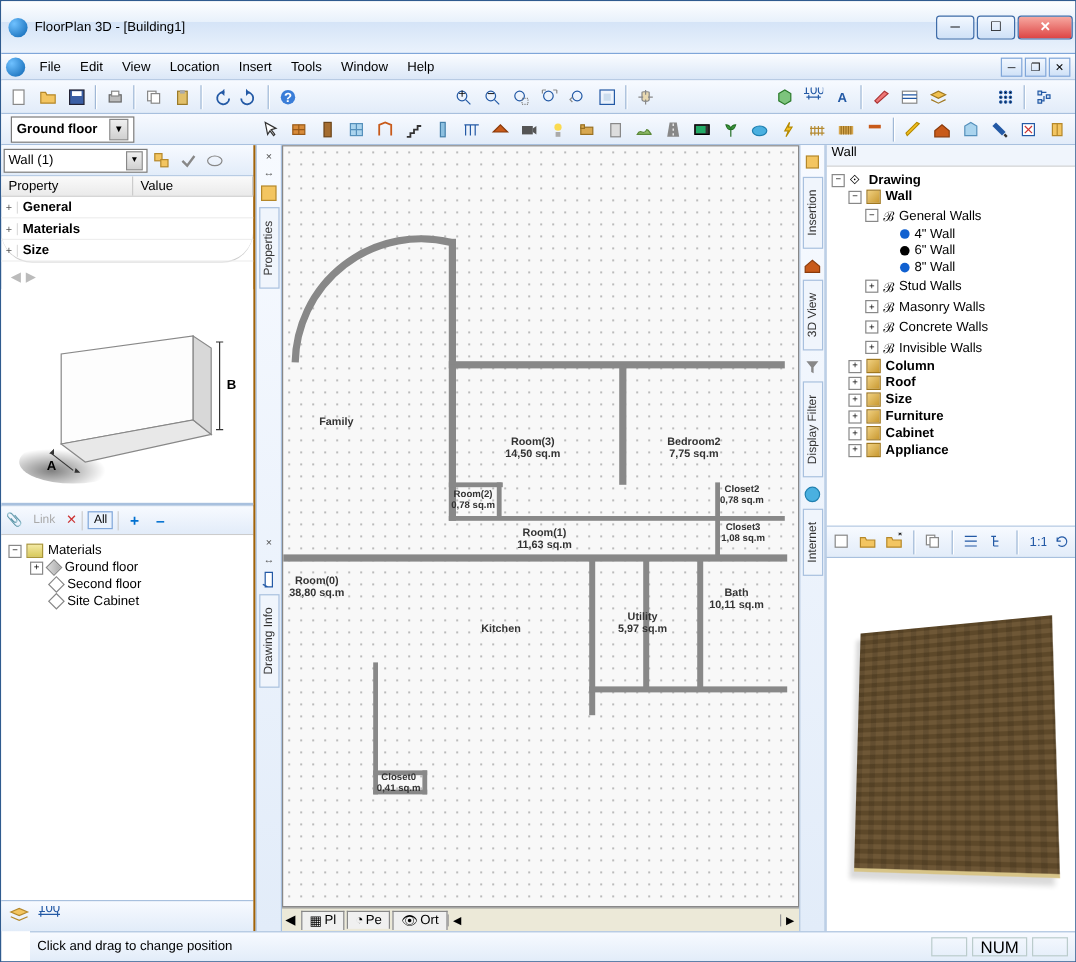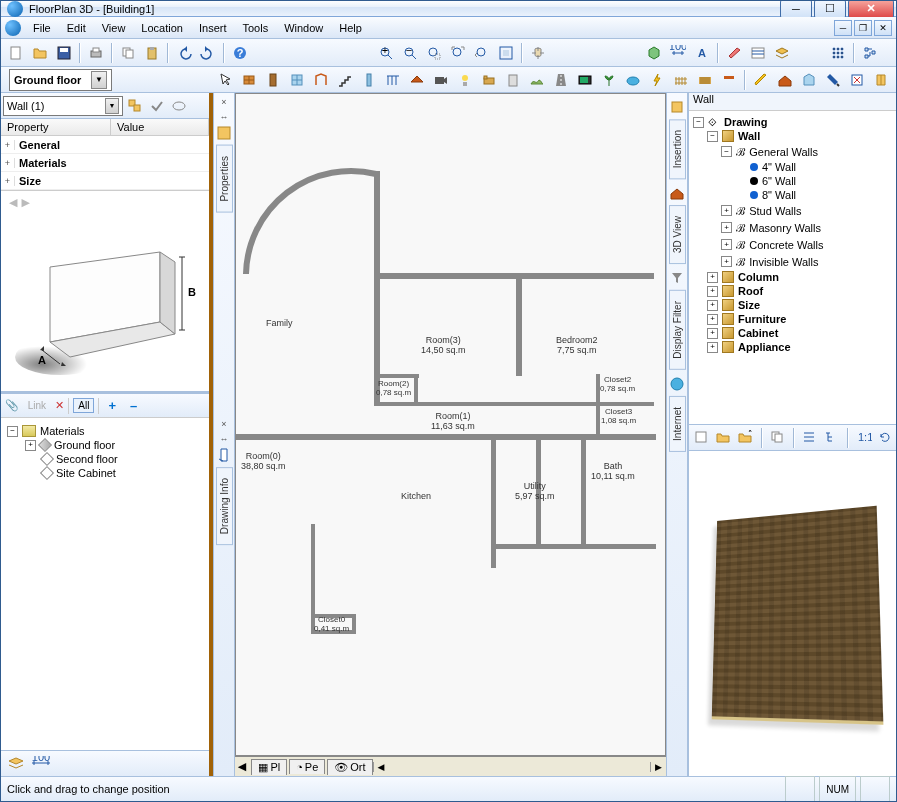--- a/index.html
+++ b/index.html
@@ -1,19 +1,19 @@
 <!DOCTYPE html>
 <html><head>
 <meta charset="utf-8">
 <style>
 * { box-sizing: border-box; margin: 0; padding: 0; font-family: "Segoe UI", Tahoma, sans-serif; font-size: 11px; }
 body { background: #fff; width: 897px; height: 802px; overflow: hidden; display: flex; flex-direction: column; border: 1px solid #2f5b8f; }
 
 
-.titlebar { height: 16px; background: linear-gradient(#fdfeff,#e8f1fb 40%,#d5e4f7 41%,#eaf2fc); display: flex; align-items: center; padding-left: 6px; border-bottom: 1px solid #7fa6d9; }
+.titlebar { height: 44px; background: linear-gradient(#fdfeff,#e8f1fb 40%,#d5e4f7 41%,#eaf2fc); display: flex; align-items: center; padding-left: 6px; border-bottom: 1px solid #7fa6d9; }
 .titlebar .icon { width: 16px; height: 16px; border-radius: 50%; background: radial-gradient(circle at 30% 30%,#6fc1ff,#0a63b1); margin-right: 6px; }
 .titlebar .title { color: #000; flex: 1; }
 .winbtn-group { display:flex; gap:0; margin-right:2px; }
 .winbtn { width: 32px; height: 20px; border: 1px solid #3f6ca8; border-radius: 3px; background: linear-gradient(#f3f8ff,#cfe1f7); display:flex; align-items:center; justify-content:center; margin-left:2px; font-family: Arial; font-size:10px; cursor:pointer; }
 .winbtn.close { background: linear-gradient(#f7a8a0,#d44); color:#fff; width:46px; }
 .winbtn.close span { font-weight:bold; }
 
 
 .menubar { height: 22px; background: linear-gradient(#fafcff,#dbe7f7); border-bottom:1px solid #a8c0de; display:flex; align-items:center; padding-left:4px; }
 .menubar .mdi-icon { width:16px; height:16px; border-radius:50%; background: radial-gradient(circle at 30% 30%,#6fc1ff,#0a63b1); margin-right:4px;}
@@ -30,27 +30,27 @@
 
 .thirdrow { height:26px; display:flex; align-items:center; }
 .floor-dd { width:155px; height:22px; border:1px solid #7a7a7a; background:#fff; display:flex; align-items:center; padding:0 4px; font-weight:bold; font-size:13px; margin-left:4px; }
 .floor-dd .dd-arrow { margin-left:auto; width:16px; height:18px; background:linear-gradient(#f0f0f0,#d0d0d0); border:1px solid #888; display:flex; align-items:center; justify-content:center; font-size:8px;}
 .thirdrow .tools { margin-left:100px; display:flex; gap:2px; align-items:center; }
 
 
 .main-area { flex:1; display:flex; min-height:0; }
 
 
-.left-col { width:212px; display:flex; flex-direction:column; border-right:4px solid #a16207; }
+.left-col { width:212px; display:flex; flex-direction:column; border-right:2px solid #a16207; }
 .prop-header-row { height:26px; background:linear-gradient(#f7faff,#e2ecf9); border-bottom:1px solid #a8c0de; display:flex; align-items:center; padding:2px;}
 .wall-dd { width:120px; height:20px; border:1px solid #7a7a7a; background:#fff; display:flex; align-items:center; padding:0 3px; }
 .wall-dd .dd-arrow { margin-left:auto; width:14px; height:16px; background:linear-gradient(#f0f0f0,#d0d0d0); border:1px solid #888; display:flex; align-items:center; justify-content:center; font-size:7px;}
 .prop-header-row .pbtn { width:20px; height:20px; margin-left:2px; display:flex; align-items:center; justify-content:center; cursor:pointer;}
 
-.prop-grid { border-bottom:1px solid #ccc; }
+.prop-grid { border-bottom:1px solid #ccc;border-radius:26px; }
 .prop-grid .headers { display:flex; background:linear-gradient(#fafafa,#eaeaea); border-bottom:1px solid #ccc;}
 .prop-grid .headers div { padding:2px 6px; border-right:1px solid #ccc; font-size:11px;}
 .prop-grid .headers .c1 { width:110px; }
 .prop-grid .headers .c2 { flex:1; }
 .prop-grid .row { display:flex; border-bottom:1px solid #eee; height:18px; align-items:center; }
 .prop-grid .row .exp { width:14px; text-align:center; color:#555; font-size:9px; border-right:1px solid #ddd;}
 .prop-grid .row .lbl { padding-left:4px; font-weight:bold; }
 .prop-arrows { height:22px; display:flex; align-items:center; padding-left:8px; gap:4px; color:#bbb; font-size:16px;}
 .preview3d { height:180px; background:#fff; display:flex; align-items:center; justify-content:center; border-bottom:2px solid #a8c0de; position:relative;}
 .preview3d svg { width:190px; height:160px; }
@@ -71,21 +71,21 @@
 
 
 .vtabs { width:22px; background:linear-gradient(#f7faff,#e2ecf9); border-left:1px solid #a8c0de; border-right:1px solid #a8c0de; display:flex; flex-direction:column; align-items:center; padding-top:4px; gap:2px;}
 .vtabs .vtab { writing-mode: vertical-rl; transform: rotate(180deg); padding:10px 2px; font-size:10px; color:#333; border:1px solid #a8c0de; background:#f0f5fc; margin-bottom:2px; cursor:pointer;}
 .vtabs .vicon { width:16px; height:16px; margin:2px 0; cursor:pointer;}
 .vtabs .close-x { width:12px; height:12px; font-size:9px; text-align:center; cursor:pointer; color:#555;}
 .vtabs .arrows { font-size:9px; color:#555; cursor:pointer;}
 
 
 .canvas-wrap { flex:1; display:flex; flex-direction:column; min-width:0; }
-.canvas { flex:1; background-image: radial-gradient(circle,#bbb 0.6px, transparent 0.6px); background-size: 10px 10px; background-color:#f8f8f8; position:relative; overflow:hidden; border:1px solid #888;}
+.canvas { flex:1; background-image: radial-gradient(circle,#bbb 0.6px, transparent 0.6px); background-size: 10px 10px; background-color:#f8f8f8; position:relative; overflow:hidden; border:1px solid #888;font-weight:bold;}
 .wall-line { position:absolute; background:#888; }
 .room-lbl { position:absolute; font-size:9px; color:#333; text-align:center; line-height:1.1;}
 .canvas-tabs { height:20px; background:#ece9d8; border-top:1px solid #888; display:flex; align-items:center;}
 .canvas-tabs .ct { padding:1px 6px; border:1px solid #888; border-bottom:none; background:#f0f0f0; font-size:9px; margin-left:2px; display:flex; align-items:center; gap:2px; cursor:pointer;}
 .canvas-tabs .scroll { width:16px; text-align:center; font-size:9px; border-left:1px solid #999; cursor:pointer;}
 .canvas-tabs .scrolltrack { flex:1; background:#e7e7e7; border-left:1px solid #999;}
 
 
 .right-col { width:208px; display:flex; flex-direction:column; border-left:1px solid #a8c0de;}
 .right-col .title-row { height:18px; background:#f0f5fc; padding-left:4px; border-bottom:1px solid #ccc;}
@@ -97,22 +97,22 @@
 .catalog-tree .i1 { margin-left:14px;} .catalog-tree .i2 { margin-left:28px;} .catalog-tree .i3 { margin-left:42px;}
 .catalog-tree .ico { width:12px; height:12px; display:inline-block;}
 .catalog-tree .cube { background:linear-gradient(135deg,#f0d080,#c89830); border:1px solid #a07820;}
 .catalog-tree .bullet { width:8px; height:8px; border-radius:50%; background:#1060d0;}
 .catalog-tree .bullet.black { background:#000;}
 .cat-toolbar { height:26px; background:linear-gradient(#f7faff,#e2ecf9); border-bottom:1px solid #a8c0de; display:flex; align-items:center; gap:4px; padding:0 4px;}
 .material-preview { flex:1; min-height:200px; background:#fff; display:flex; align-items:center; justify-content:center; padding:10px;}
 .material-preview .tex { width:170px; height:210px; transform: perspective(400px) rotateX(8deg) rotateY(-14deg); background: repeating-linear-gradient(0deg,#6e5736 0 4px,#5d4829 4px 8px), repeating-linear-gradient(90deg,rgba(0,0,0,0.1) 0 5px,rgba(0,0,0,0) 5px 12px); background-blend-mode:multiply; box-shadow: -4px 6px 4px rgba(0,0,0,0.15); border-bottom:3px solid #d7c488;}
 
 
-.statusbar { height:20px; background:linear-gradient(#f7faff,#e2ecf9); border-top:1px solid #a8c0de; display:flex; align-items:center; padding:12px 6px;}
-.statusbar .cell { border:1px solid #bcc; padding:0 6px; height:27px; margin-left:4px; font-size:10px; display:flex; align-items:center;}
+.statusbar { height:20px; background:linear-gradient(#f7faff,#e2ecf9); border-top:1px solid #a8c0de; display:flex; align-items:center; padding:12px 6px;margin-left:24px;}
+.statusbar .cell { border:1px solid #bcc; padding:0 6px; height:16px; margin-left:4px; font-size:14px; display:flex; align-items:center;}
 .statusbar .spacer { flex:1;}
 </style>
 </head>
 <body>
 
 <div class="titlebar">
   <div class="icon"></div>
   <div class="title">
     <span>FloorPlan 3D</span> - <span>[Building1]</span>
   </div>

